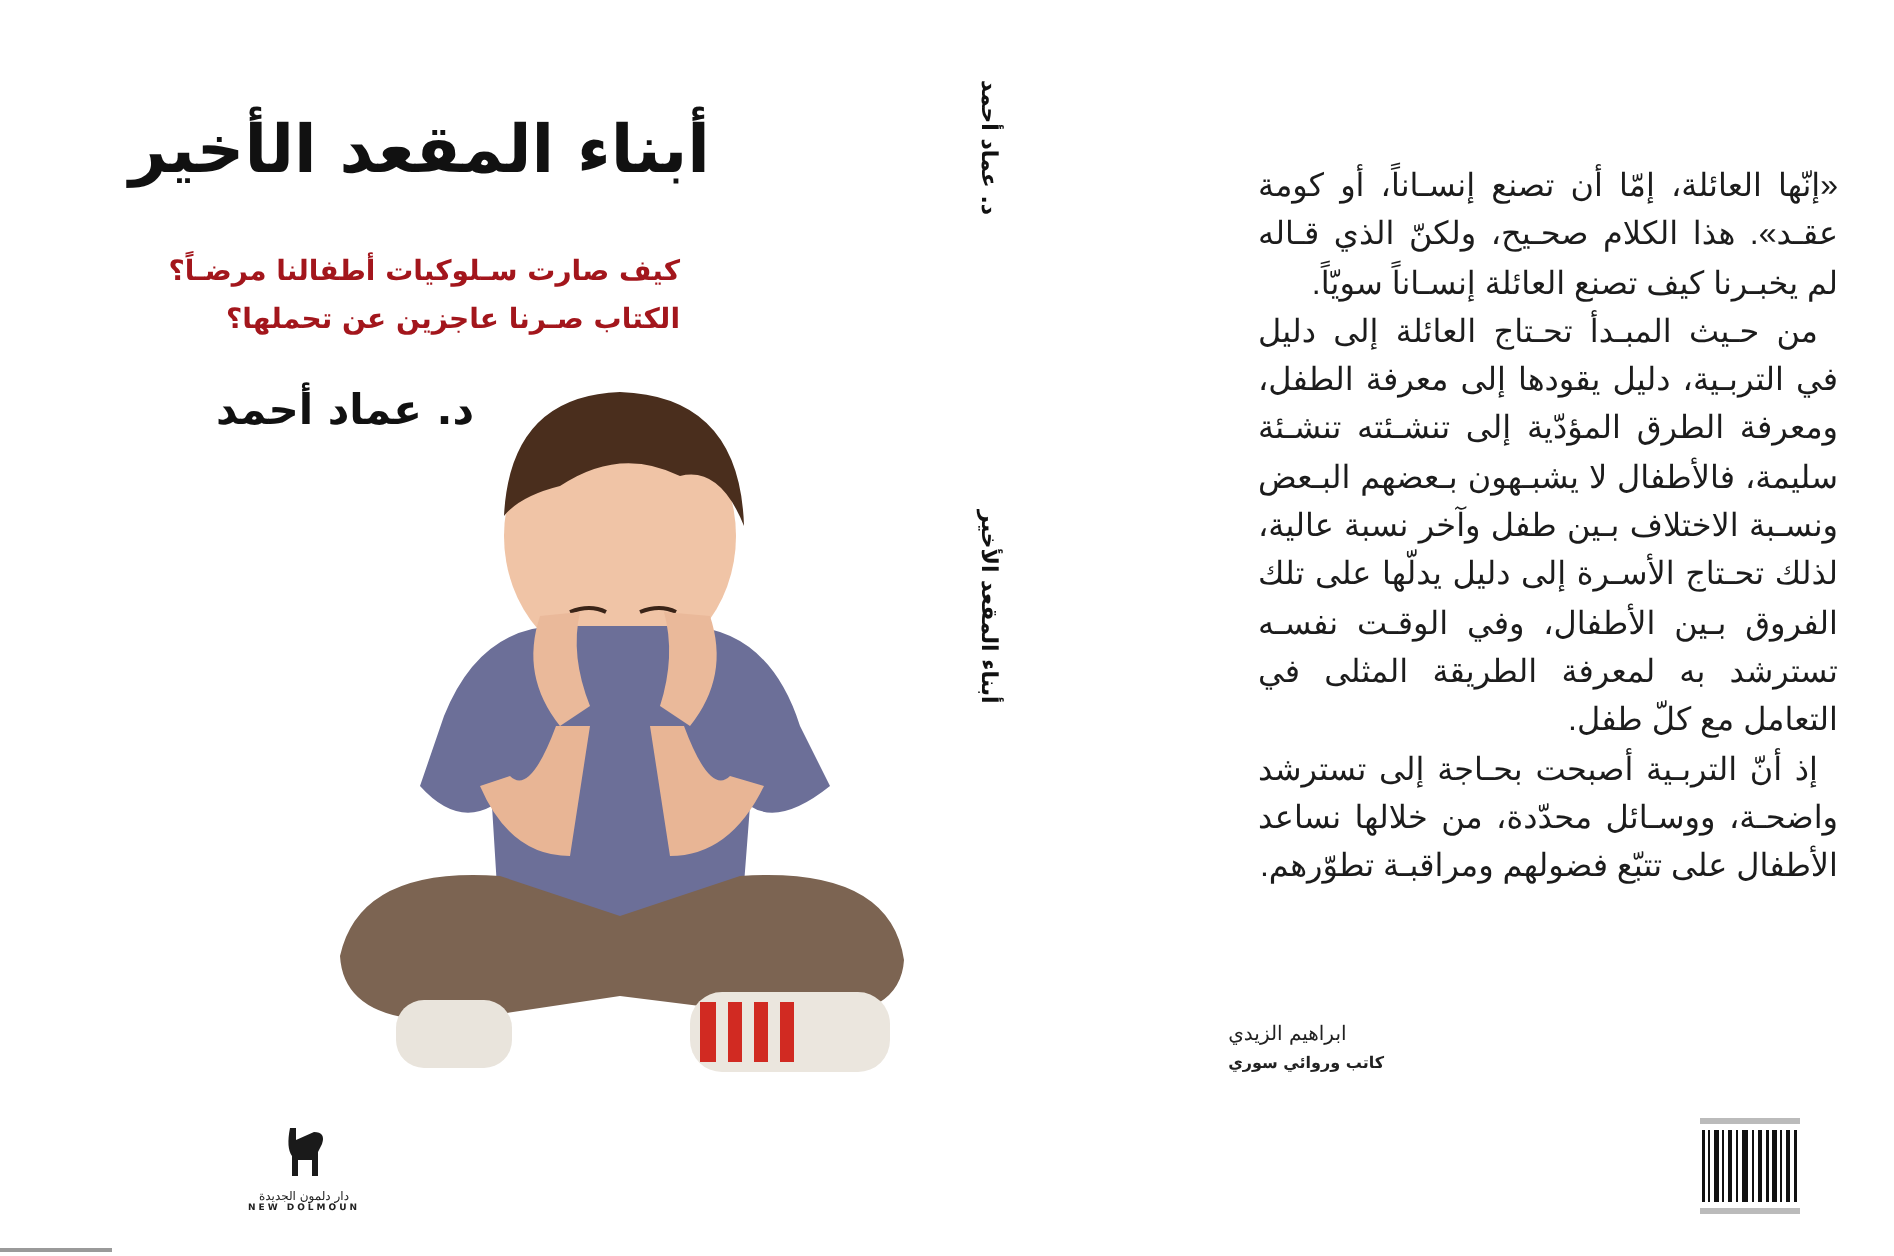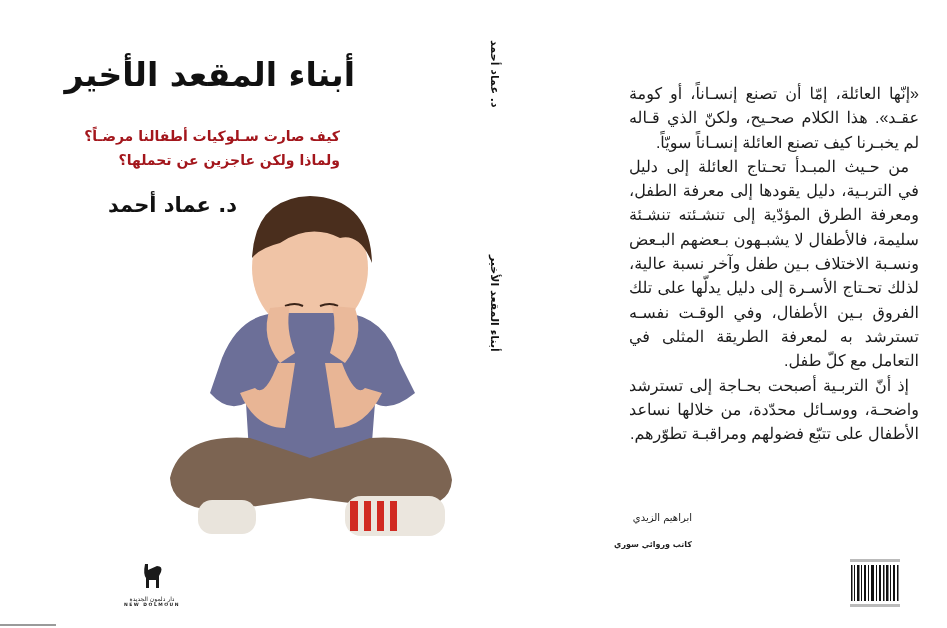--- a/index.html
+++ b/index.html
@@ -40,35 +40,35 @@
       font-weight: bold; font-size: 11px; color: #111; direction: rtl; white-space: nowrap;
     }
 
     .blurb {
       position: absolute; right: 28px; top: 46px; width: 290px; direction: rtl; text-align: justify;
       font-family: Liberation Sans, sans-serif; font-size: 16px; line-height: 24.3px; color: #1c1c1c; margin-top: 36px;
     }
     .blurb p { margin: 0; text-indent: 10px; }
     .blurb p.first { text-indent: 0; }
     .signature {
-      position: absolute; right: 255px; top: 512px; direction: rtl; text-align: right;
+      position: absolute; right: 255px; top: 512px; direction: rtl; text-align: left;
     }
     .sig-name { font-size: 10px; color: #222; }
-    .sig-role { font-size: 8px; color: #222; margin-top: 17px; font-weight: bold; }
+    .sig-role { font-size: 8px; color: #222; margin-top: 4px; font-weight: bold; }
 
     .barcode { position: absolute; left: 848px; top: 558px; width: 56px; height: 52px; }
   </style>
 </head>
 <body>
 
 <div class="front-cover">
   <div class="title">أبناء المقعد الأخير</div>
   <div class="subtitle">
     <div>كيف صارت سـلوكيات أطفالنا مرضـاً؟</div>
-    <div>ولماذا ولكن عاجزين عن تحملها؟</div>
+    <div>الكتاب صـرنا عاجزين عن تحملها؟</div>
   </div>
   <div class="author">د. عماد أحمد</div>
 
   <svg class="child-photo" viewBox="0 0 300 360">
 
     <ellipse cx="150" cy="80" rx="58" ry="66" fill="#f0c4a6"></ellipse>
     <path d="M92 70 Q95 10 150 8 Q210 10 212 75 Q200 45 180 50 Q150 35 120 55 Q100 60 92 70 Z" fill="#4a2e1d"></path>
 
     <path d="M125 118 q10 -4 18 0" stroke="#3a2418" stroke-width="2" fill="none"></path>
     <path d="M160 118 q10 -4 18 0" stroke="#3a2418" stroke-width="2" fill="none"></path>

